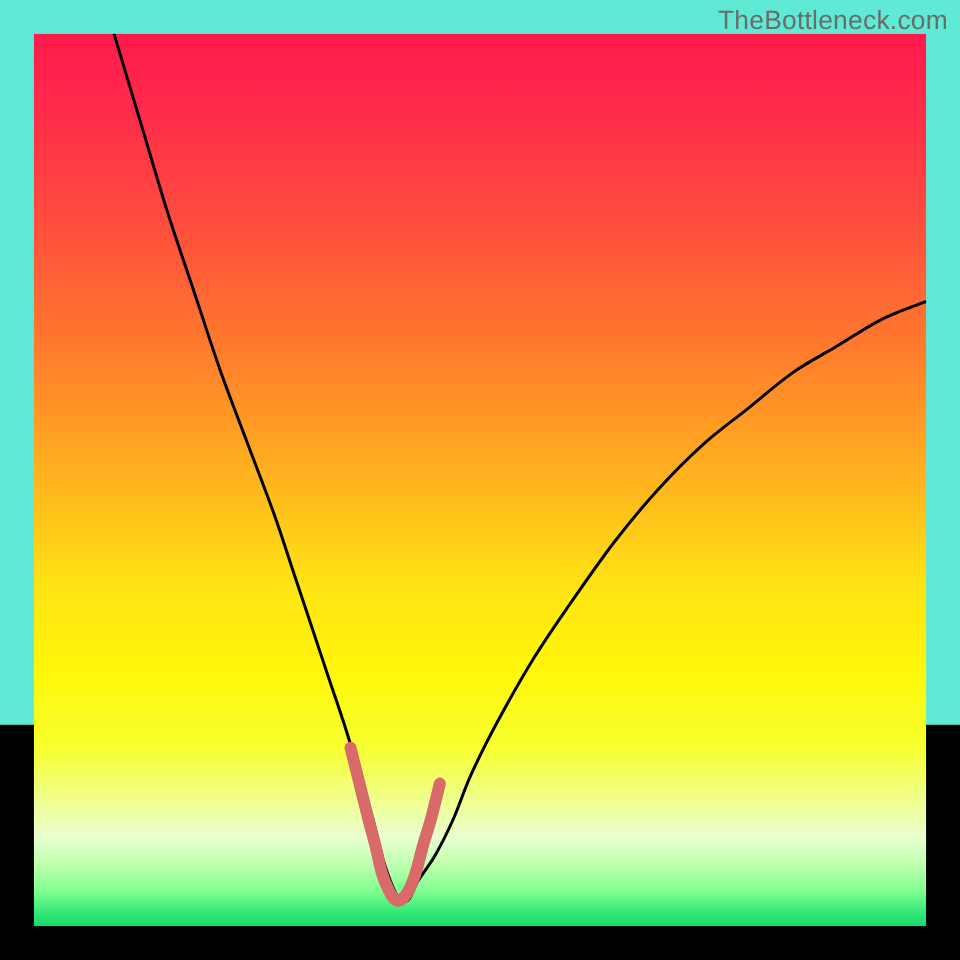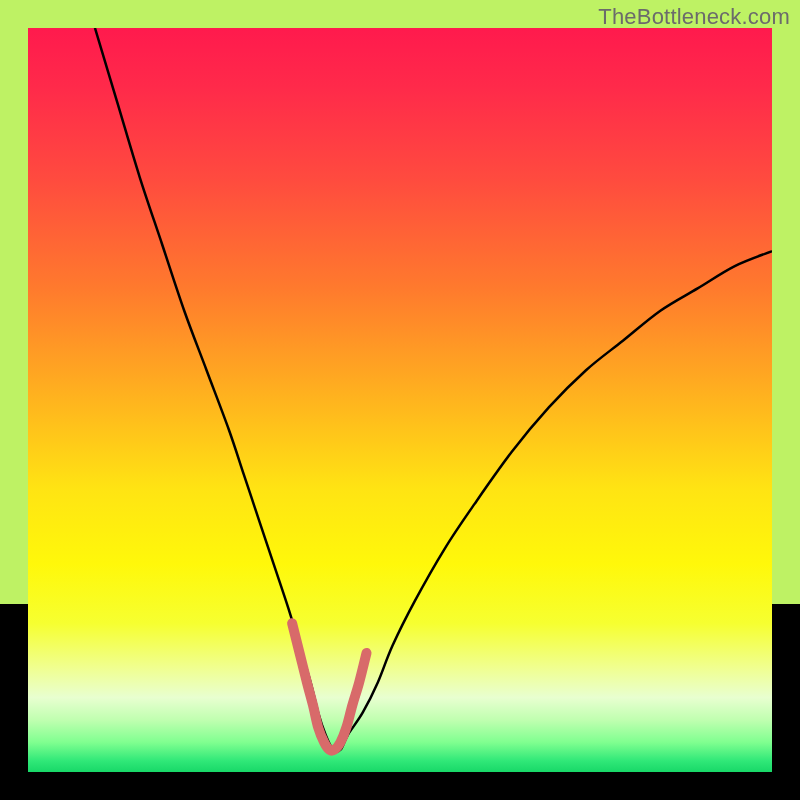--- a/index.html
+++ b/index.html
@@ -8,21 +8,21 @@
     width: 800px;
     height: 800px;
     background: #000;
     overflow: hidden;
     font-family: Arial, Helvetica, sans-serif;
   }
   .frame {
     position: absolute;
     left: 0; top: 0;
     width: 800px; height: 604px;
-    background: #bef264;
+    background: #5eead4;
   }
   .watermark {
     position: absolute;
     top: 4px;
     right: 10px;
     color: #6b6b6b;
     font-size: 22px;
     letter-spacing: 0.2px;
     z-index: 5;
     user-select: none;

